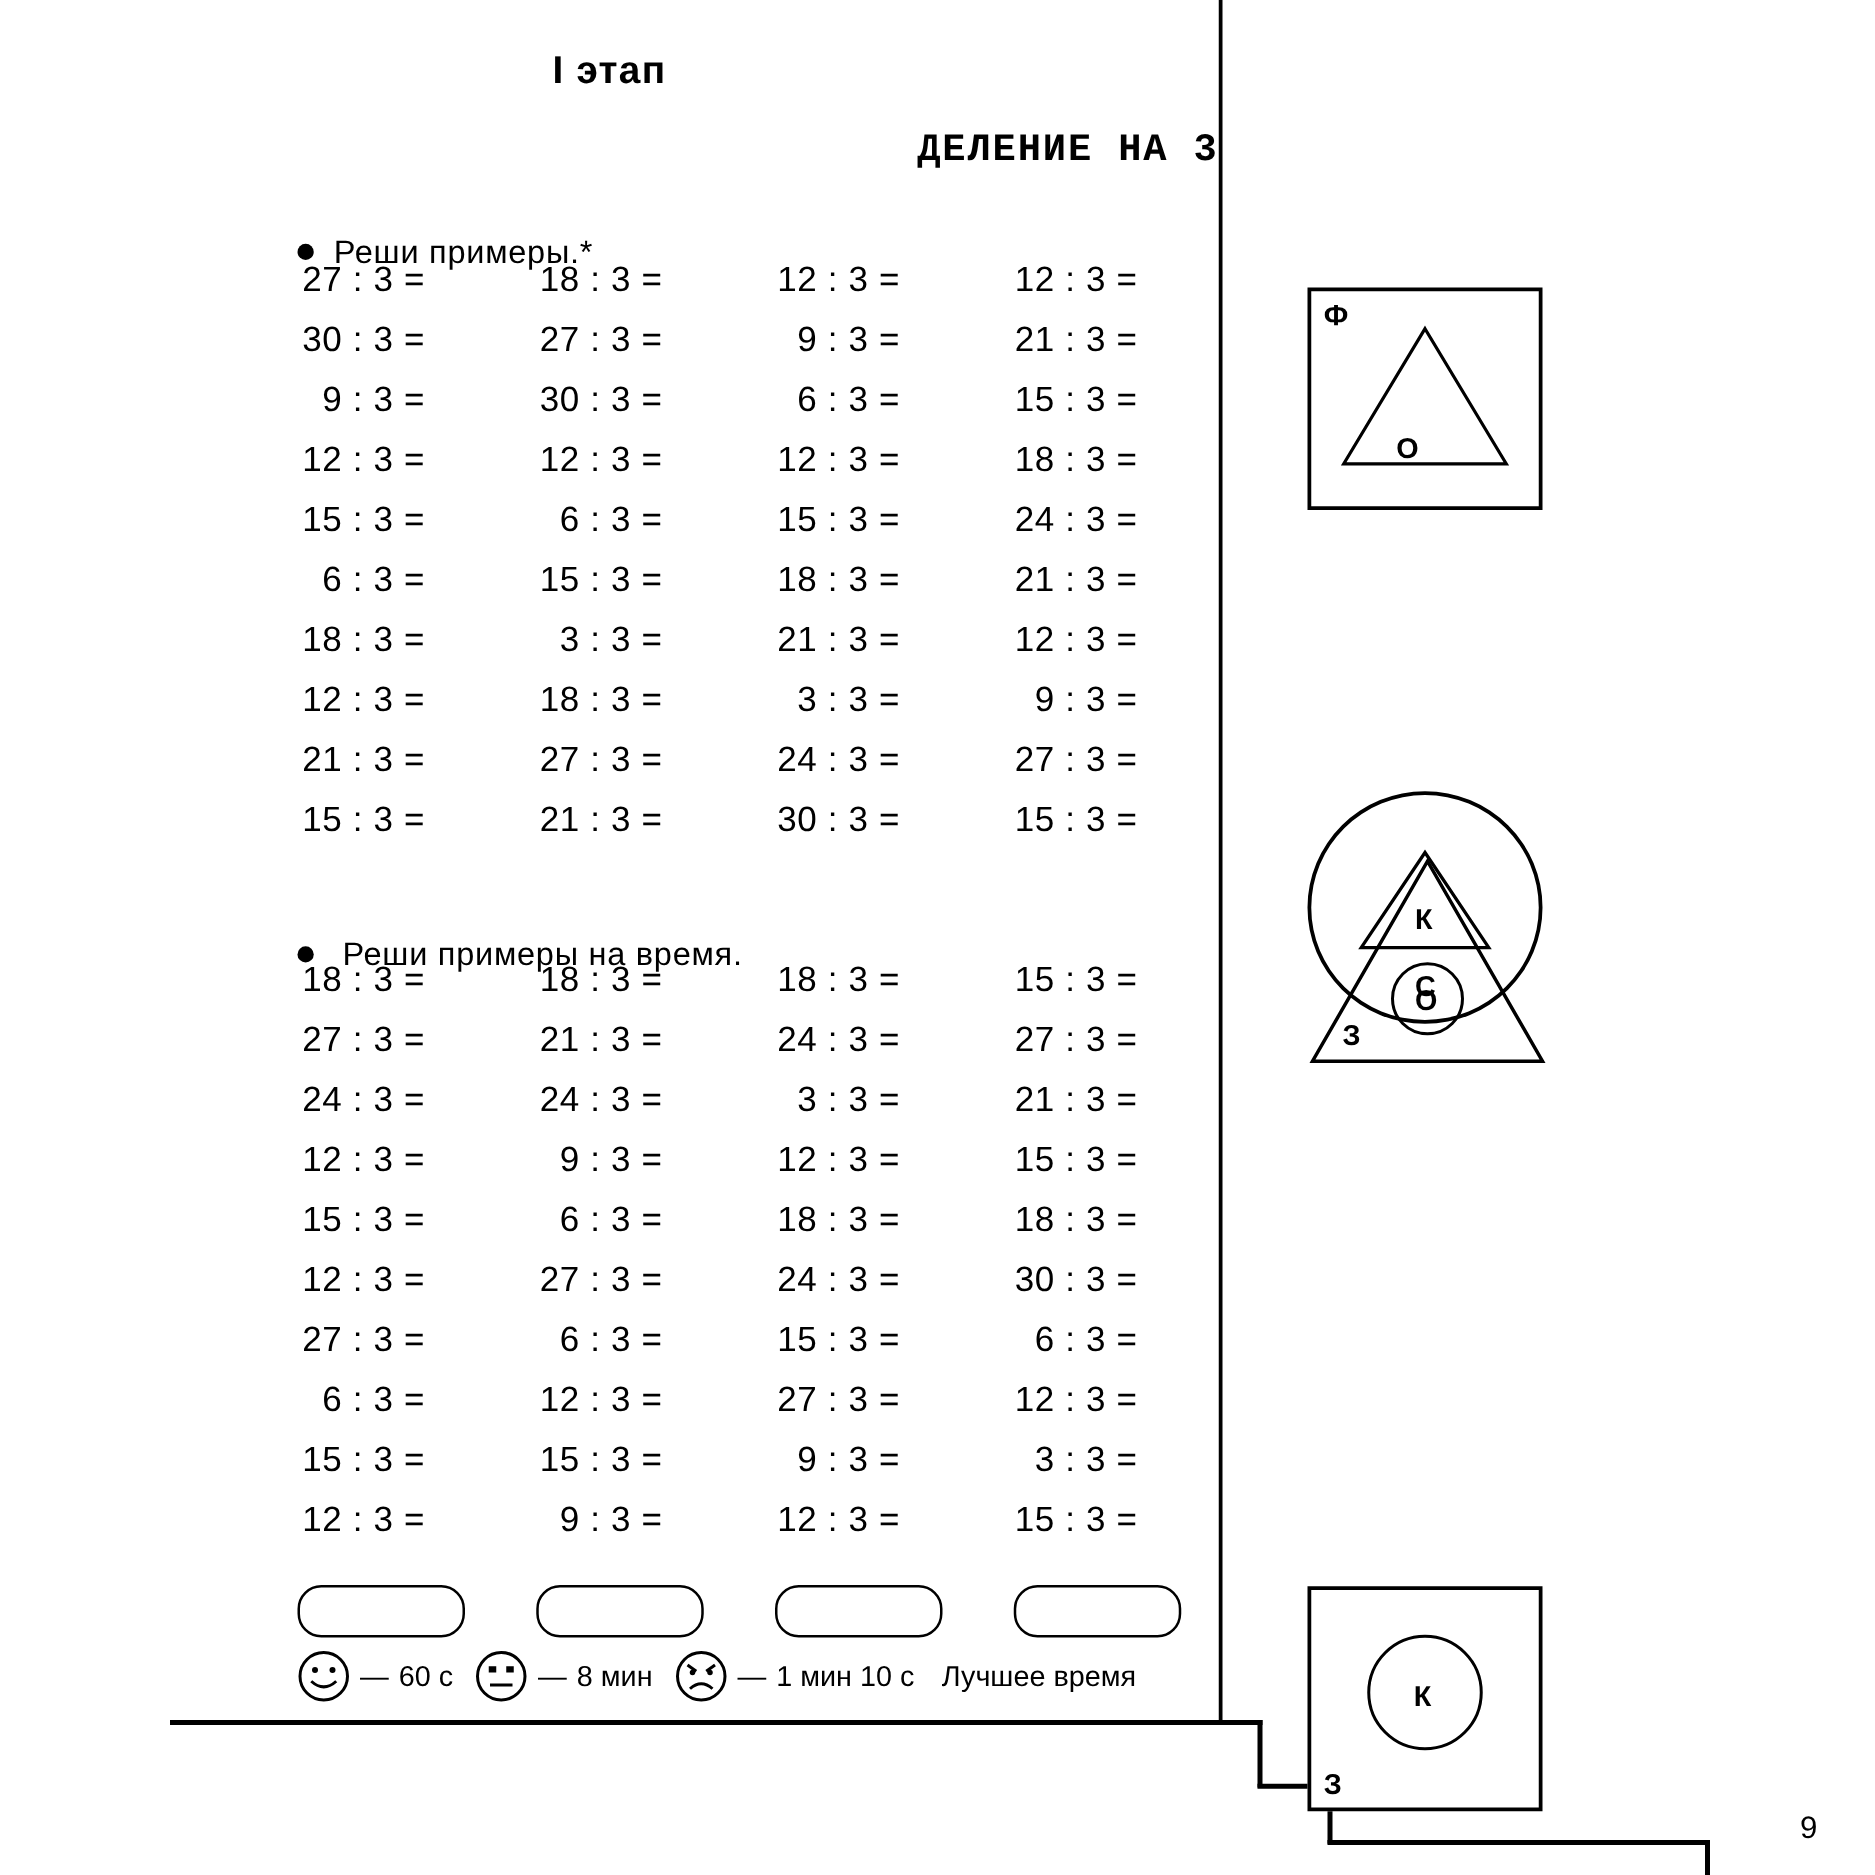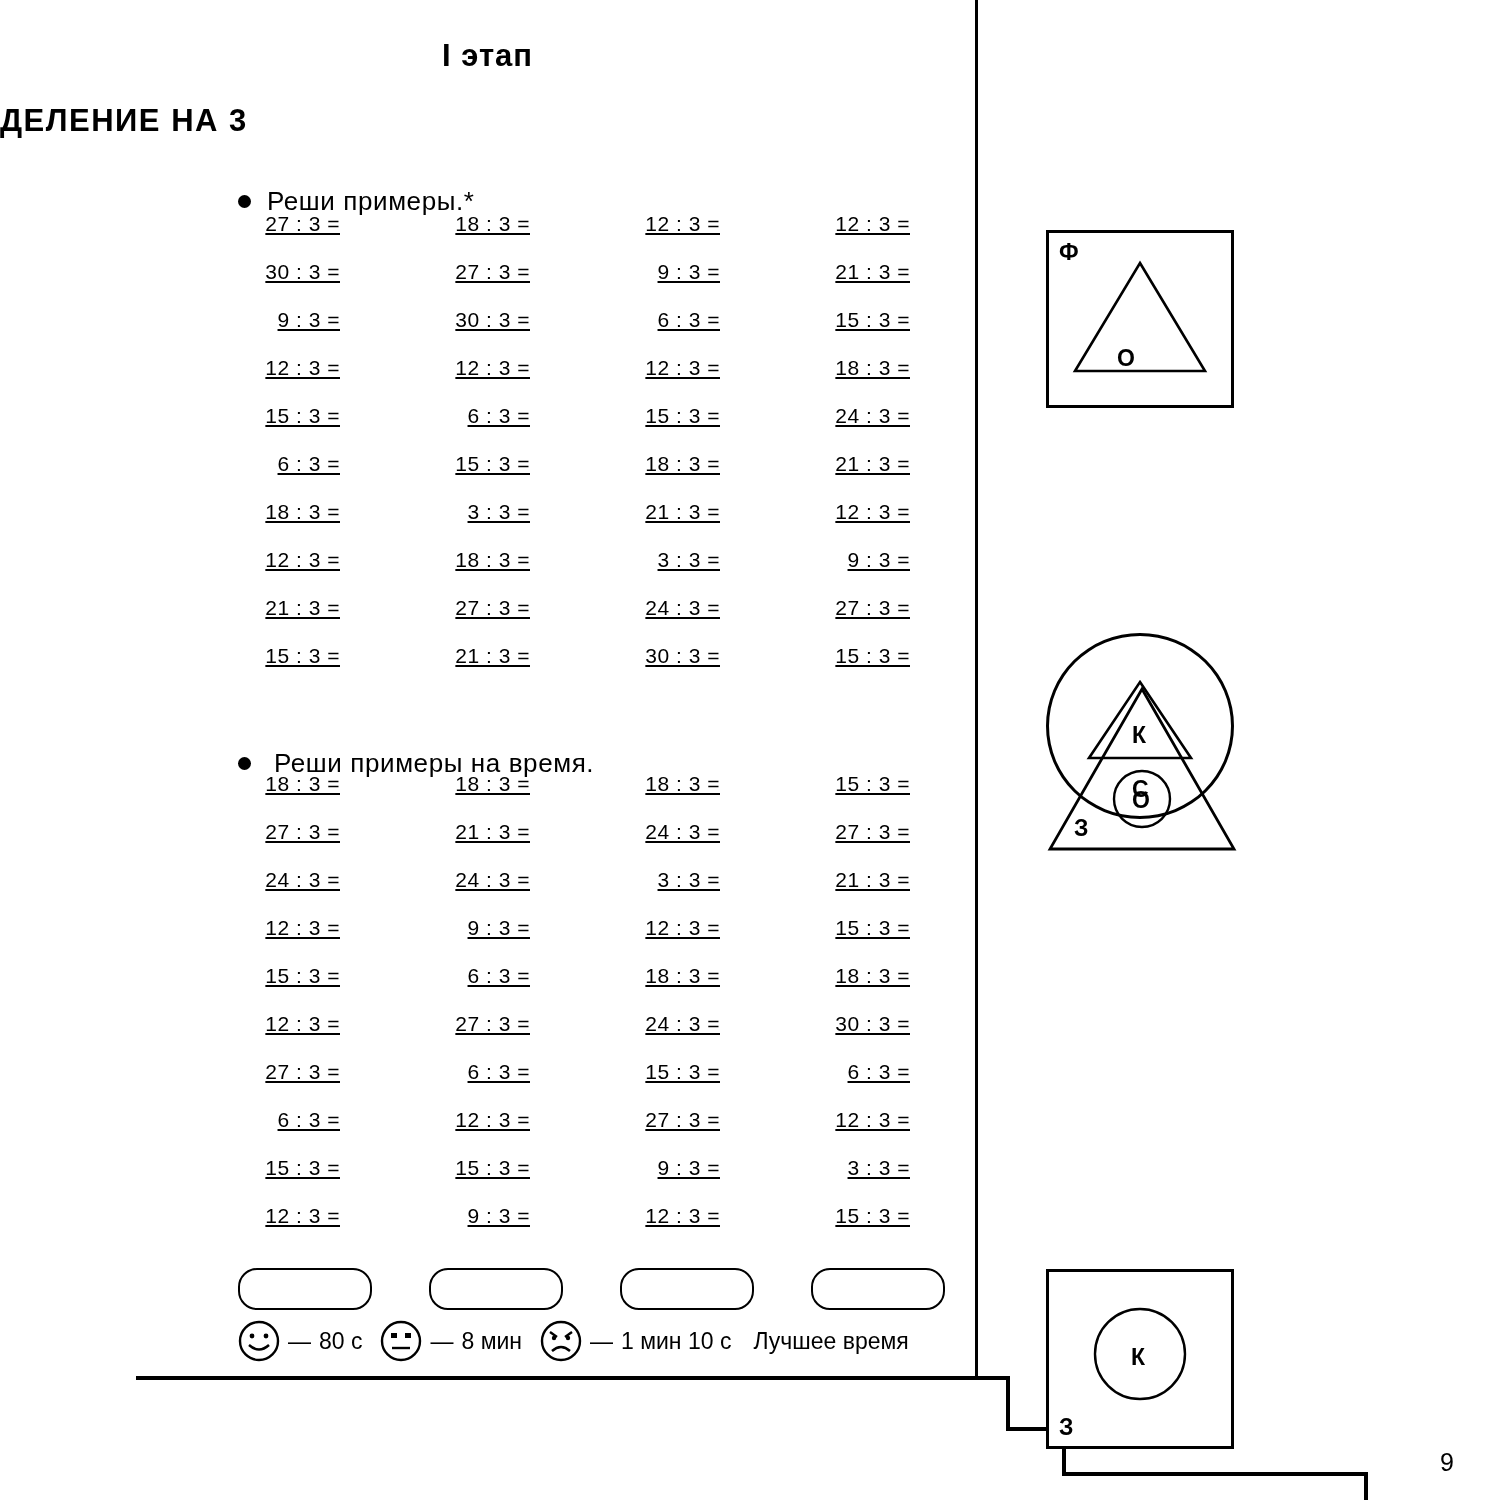--- a/index.html
+++ b/index.html
@@ -99,22 +99,22 @@
     text-align: center;
     font-size: 31px;
     font-weight: bold;
     letter-spacing: 1px;
   }
   .lesson-title {
     position: absolute;
     left: 0;
     top: 103px;
     width: 975px;
-    text-align: left;
-    font-family: Liberation Sans, sans-serif;
+    text-align: right;
+    font-family: Liberation Mono, monospace;
     font-size: 31px;
     font-weight: bold;
     letter-spacing: 1.5px;
   }
 
   
   .task-head {
     position: absolute;
     display: flex;
     align-items: center;
@@ -133,22 +133,21 @@
   }
   #task1-head { left: 238px; top: 150px; }
   #task2-head { left: 238px; top: 712px; gap: 23px; }
 
   
   .grid {
     position: absolute;
     display: grid;
     grid-template-columns: 190px 190px 190px 190px;
     row-gap: 0px;
-    font-size: 21px;
-    text-decoration: underline;
+    font-size: 28px;
   }
   #grid1 { left: 238px; top: 200px; }
   #grid2 { left: 238px; top: 760px; }
   .grid .cell {
     height: 48px;
     line-height: 48px;
     text-align: right;
     padding-right: 88px;
     white-space: nowrap;
     letter-spacing: 0.5px;
@@ -369,21 +368,21 @@
     <div class="item">
       <span>
         <svg width="42" height="42" viewBox="0 0 42 42">
           <circle cx="21" cy="21" r="19" fill="none" stroke="#000" stroke-width="2.4"></circle>
           <circle cx="14" cy="16" r="2.4" fill="#000"></circle>
           <circle cx="28" cy="16" r="2.4" fill="#000"></circle>
           <path d="M11 25 Q21 34 31 25" fill="none" stroke="#000" stroke-width="2.4"></path>
         </svg>
       </span>
       <span class="lbl">—</span>
-      <span class="lbl">80 с</span>
+      <span class="lbl">60 с</span>
     </div>
     <div class="item">
       <span>
         <svg width="42" height="42" viewBox="0 0 42 42">
           <circle cx="21" cy="21" r="19" fill="none" stroke="#000" stroke-width="2.4"></circle>
           <rect x="11" y="13" width="6" height="5" fill="#000"></rect>
           <rect x="25" y="13" width="6" height="5" fill="#000"></rect>
           <path d="M12 28 H30" fill="none" stroke="#000" stroke-width="2.4"></path>
         </svg>
       </span>

